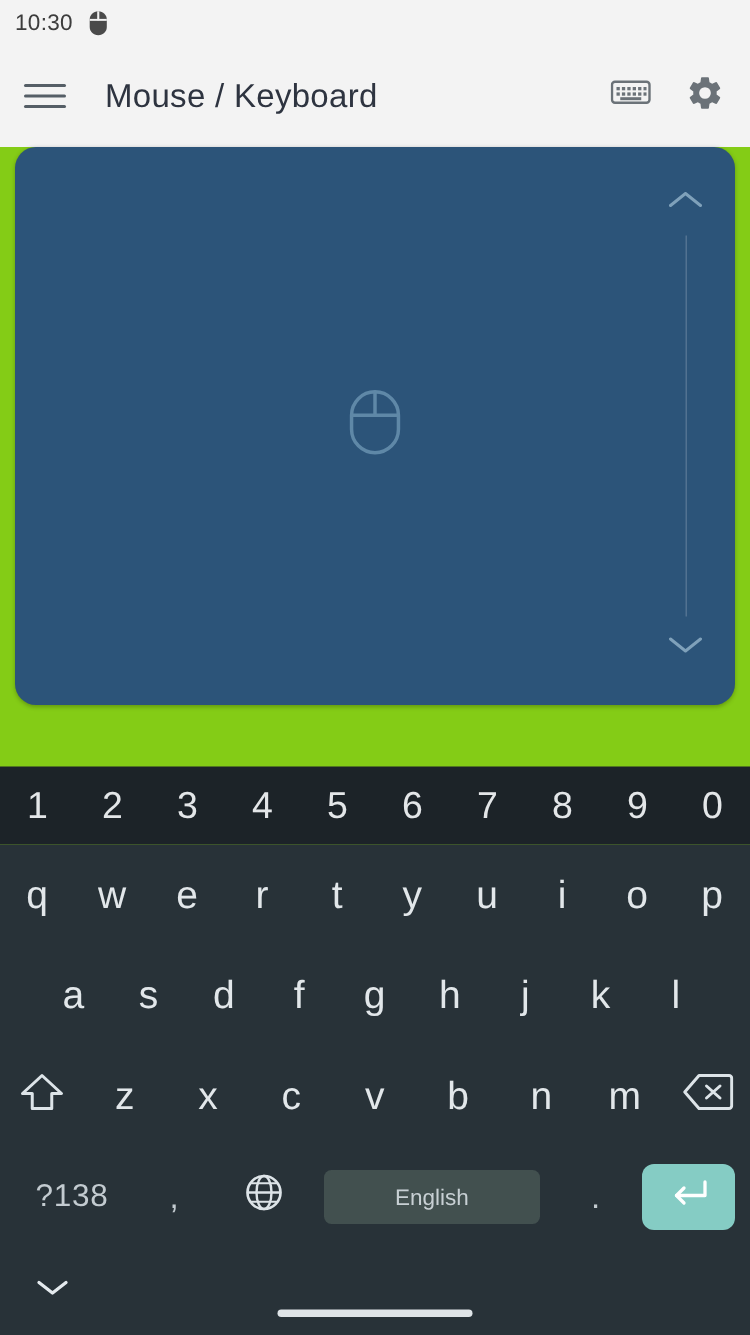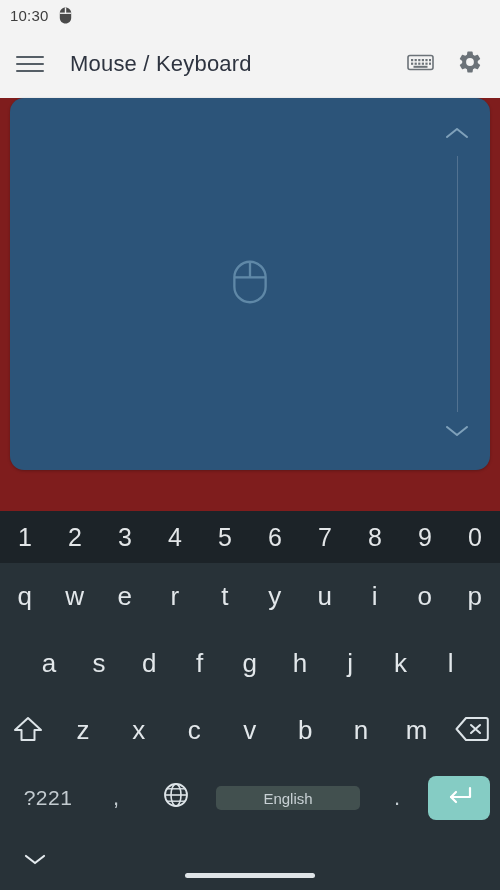--- a/index.html
+++ b/index.html
@@ -2,21 +2,21 @@
 <html><head>
 <meta charset="utf-8">
 <style>
   * { box-sizing: border-box; margin: 0; padding: 0; }
   html, body {
     width: 500px; height: 890px;
     font-family: "Liberation Sans", sans-serif;
     background: #f2f2f2;
     overflow: hidden;
   }
-  #app { position: relative; width: 500px; height: 890px; background: #7f1d1d; }
+  #app { position: relative; width: 500px; height: 890px; background: #84cc16; }
 
   
   .statusbar {
     height: 30px; width: 100%;
     display: flex; align-items: center;
     padding: 0 10px;
     background: #f3f3f3;
     color: #4a4a4a;
   }
   .status-time { font-size: 15px; color: #3d3d3d; letter-spacing: .2px; }
@@ -82,21 +82,21 @@
     height: 100%;
   }
   .krow.row2 { padding: 0 24px; }
   .krow.row3 .key-wide { flex: 1; display: flex; align-items: center; justify-content: center; height: 100%; }
   .bottom-row { display: flex; align-items: center; height: 68px; padding: 0 10px; }
   .btm-sym { color: #c3cbd0; font-size: 22px; display: flex; align-items: center; justify-content: center; height: 100%; }
   .key-123 { width: 76px; font-size: 21px; letter-spacing: .5px; }
   .key-comma { width: 60px; }
   .key-globe { width: 60px; }
   .spacebar {
-    flex: 1; margin: 0 10px; height: 24px; background: #42504f;
+    flex: 1; margin: 0 10px; height: 36px; background: #42504f;
     border-radius: 5px; display: flex; align-items: center; justify-content: center;
     color: #c8d0d4; font-size: 15px;
   }
   .key-period { width: 54px; }
   .enter-key {
     width: 62px; height: 44px; background: #85ccc4; border-radius: 8px;
     display: flex; align-items: center; justify-content: center; margin-left: 4px;
   }
 
   
@@ -256,21 +256,21 @@
           <span>
             <svg width="34" height="26" viewBox="0 0 34 26">
               <path d="M11 2 H31 a1.8 1.8 0 011.8 1.8 V22.2 A1.8 1.8 0 0131 24 H11 L1.5 13 z" stroke="#dde4e8" stroke-width="2" fill="none" stroke-linejoin="round"></path>
               <path d="M16 9 L25 17 M25 9 L16 17" stroke="#dde4e8" stroke-width="2" stroke-linecap="round"></path>
             </svg>
           </span>
         </div>
       </div>
 
       <div class="bottom-row">
-        <div class="btm-sym key-123">?221</div>
+        <div class="btm-sym key-123">?138</div>
         <div class="btm-sym key-comma">,</div>
         <div class="btm-sym key-globe">
           <span>
             <svg width="26" height="26" viewBox="0 0 26 26">
               <circle cx="13" cy="13" r="11" stroke="#dde4e8" stroke-width="1.8" fill="none"></circle>
               <ellipse cx="13" cy="13" rx="5" ry="11" stroke="#dde4e8" stroke-width="1.6" fill="none"></ellipse>
               <line x1="2" y1="13" x2="24" y2="13" stroke="#dde4e8" stroke-width="1.6"></line>
               <line x1="4.2" y1="6.8" x2="21.8" y2="6.8" stroke="#dde4e8" stroke-width="1.4"></line>
               <line x1="4.2" y1="19.2" x2="21.8" y2="19.2" stroke="#dde4e8" stroke-width="1.4"></line>
             </svg>

